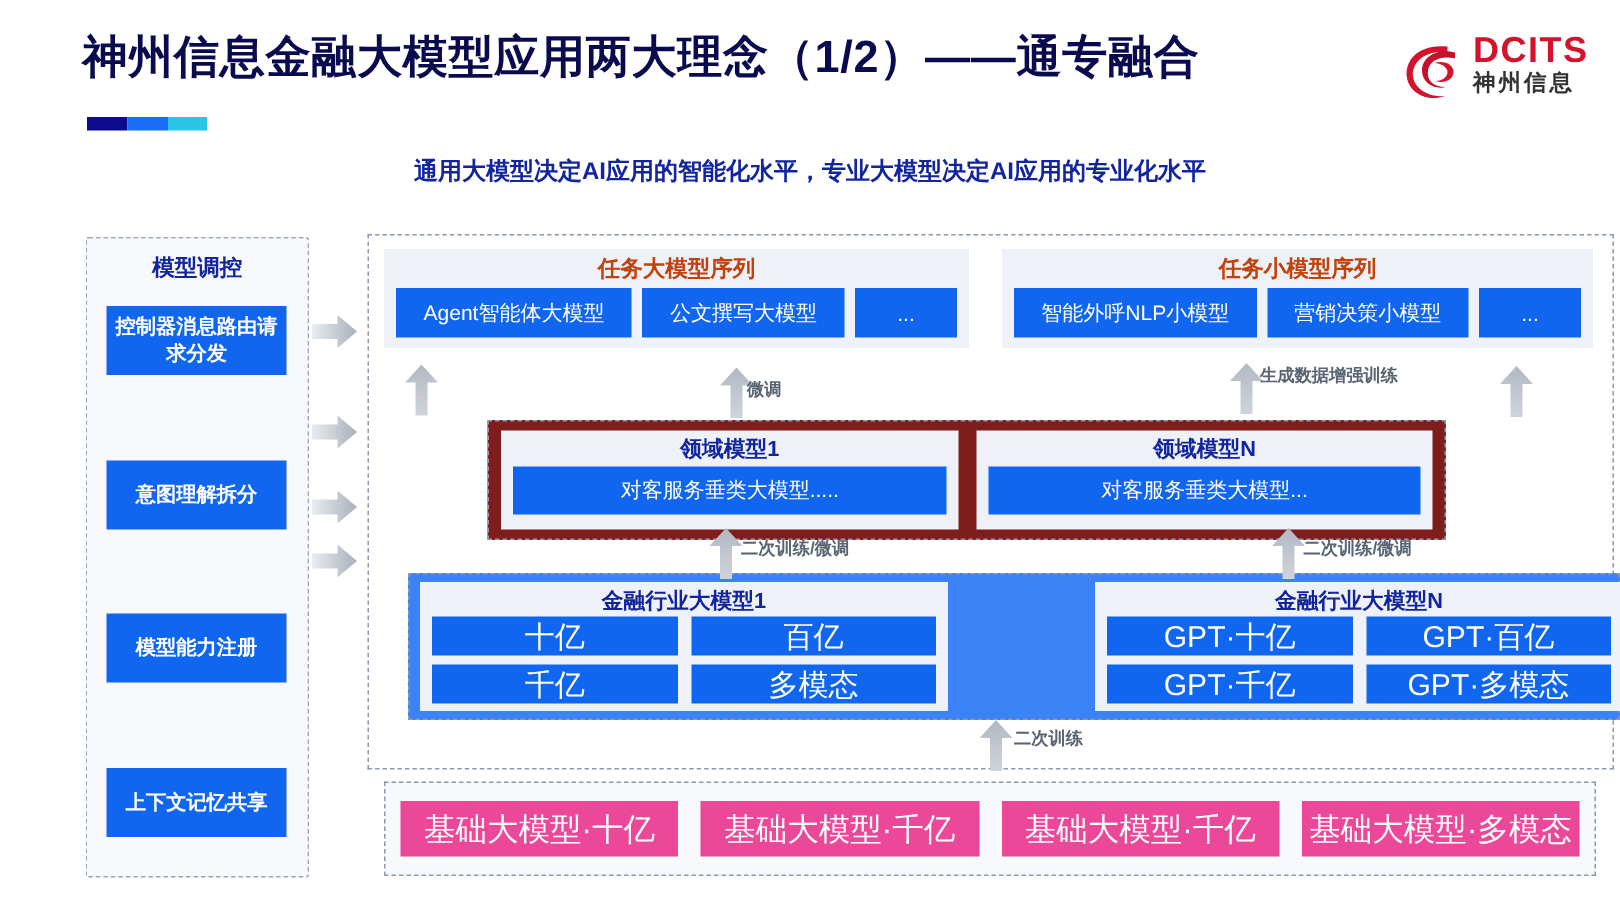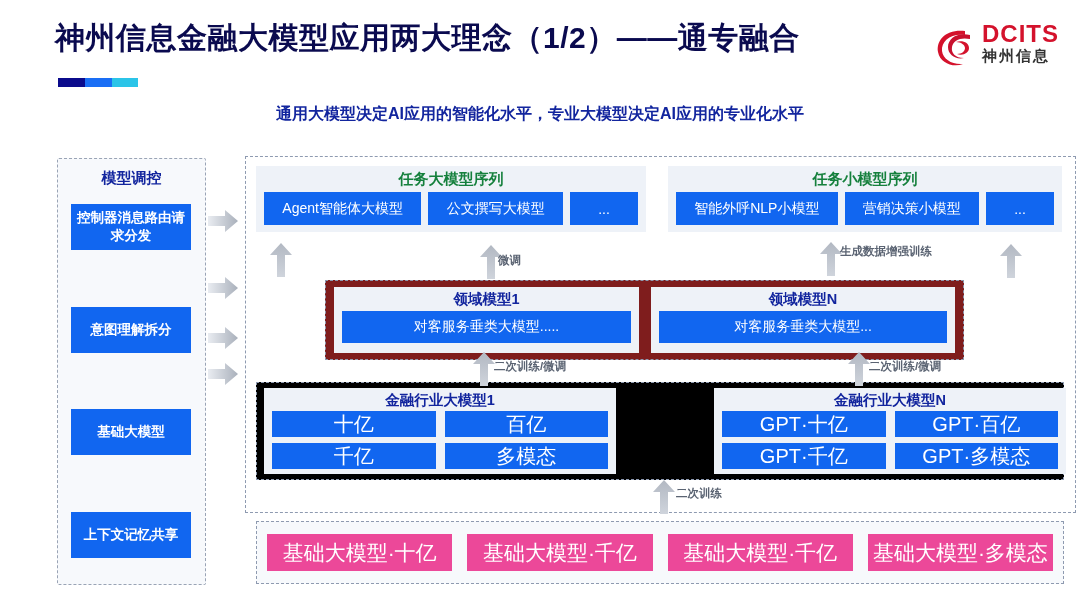--- a/index.html
+++ b/index.html
@@ -76,21 +76,21 @@
     position:absolute;left:245px;top:6px;width:829px;height:355px;
     border:1px dashed #8e9ab0;
   }
 
   
   .seq-box{position:absolute;top:16px;height:66px;background:#eef2f8;}
   .seq-left{left:256px;width:390px;}
   .seq-right{left:668px;width:394px;}
   .seq-title{
     position:absolute;top:4px;left:0;width:100%;text-align:center;
-    font-size:15px;font-weight:bold;color:#15803d;
+    font-size:15px;font-weight:bold;color:#c2410c;
   }
   .seq-items{position:absolute;left:8px;right:8px;top:26px;display:flex;gap:7px;}
   .seq-item{
     background:#1166f0;color:#fff;height:33px;
     display:flex;align-items:center;justify-content:center;
     font-size:14px;white-space:nowrap;padding:0 6px;box-sizing:border-box;
   }
   .seq-item.wide{flex:1 1 auto;}
   .seq-item.dots{width:68px;flex:0 0 68px;}
 
@@ -107,22 +107,22 @@
     font-size:14.5px;font-weight:bold;color:#12259e;
   }
   .domain-item{
     position:absolute;left:8px;right:8px;top:24px;height:32px;
     background:#1166f0;color:#fff;font-size:14px;
     display:flex;align-items:center;justify-content:center;
   }
 
   
   .industry-frame{
-    position:absolute;left:256px;top:232px;width:806px;height:96px;
-    border:1px dashed #8e9ab0;background:#000000;
+    position:absolute;left:272px;top:232px;width:806px;height:96px;
+    border:1px dashed #8e9ab0;background:#3b82f6;
   }
   .industry-box{position:absolute;top:5px;height:86px;background:#eef2f8;}
   .ind-left{left:7px;width:352px;}
   .ind-right{left:445px;width:352px;margin-left:12px;}
   .industry-title{
     position:absolute;top:3px;left:0;width:100%;text-align:center;
     font-size:14.5px;font-weight:bold;color:#12259e;
   }
   .industry-grid{
     position:absolute;left:8px;right:8px;top:23px;
@@ -192,21 +192,21 @@
   </div>
 
   <div class="subtitle">通用大模型决定AI应用的智能化水平，专业大模型决定AI应用的专业化水平</div>
 
   <div class="diagram">
 
     <div class="ctrl-panel">
       <div class="ctrl-title">模型调控</div>
       <div class="ctrl-box cb1">控制器消息路由请求分发</div>
       <div class="ctrl-box cb2">意图理解拆分</div>
-      <div class="ctrl-box cb3">基础大模型</div>
+      <div class="ctrl-box cb3">模型能力注册</div>
       <div class="ctrl-box cb4">上下文记忆共享</div>
     </div>
 
     <svg class="arrow-right ar1" viewBox="0 0 30 22">
       <defs>
           <linearGradient id="gr" x1="0" y1="0" x2="1" y2="0">
         <stop offset="0" stop-color="#e9ecf1"></stop>
             <stop offset="1" stop-color="#a9b0bb"></stop>
       </linearGradient>
         </defs>

